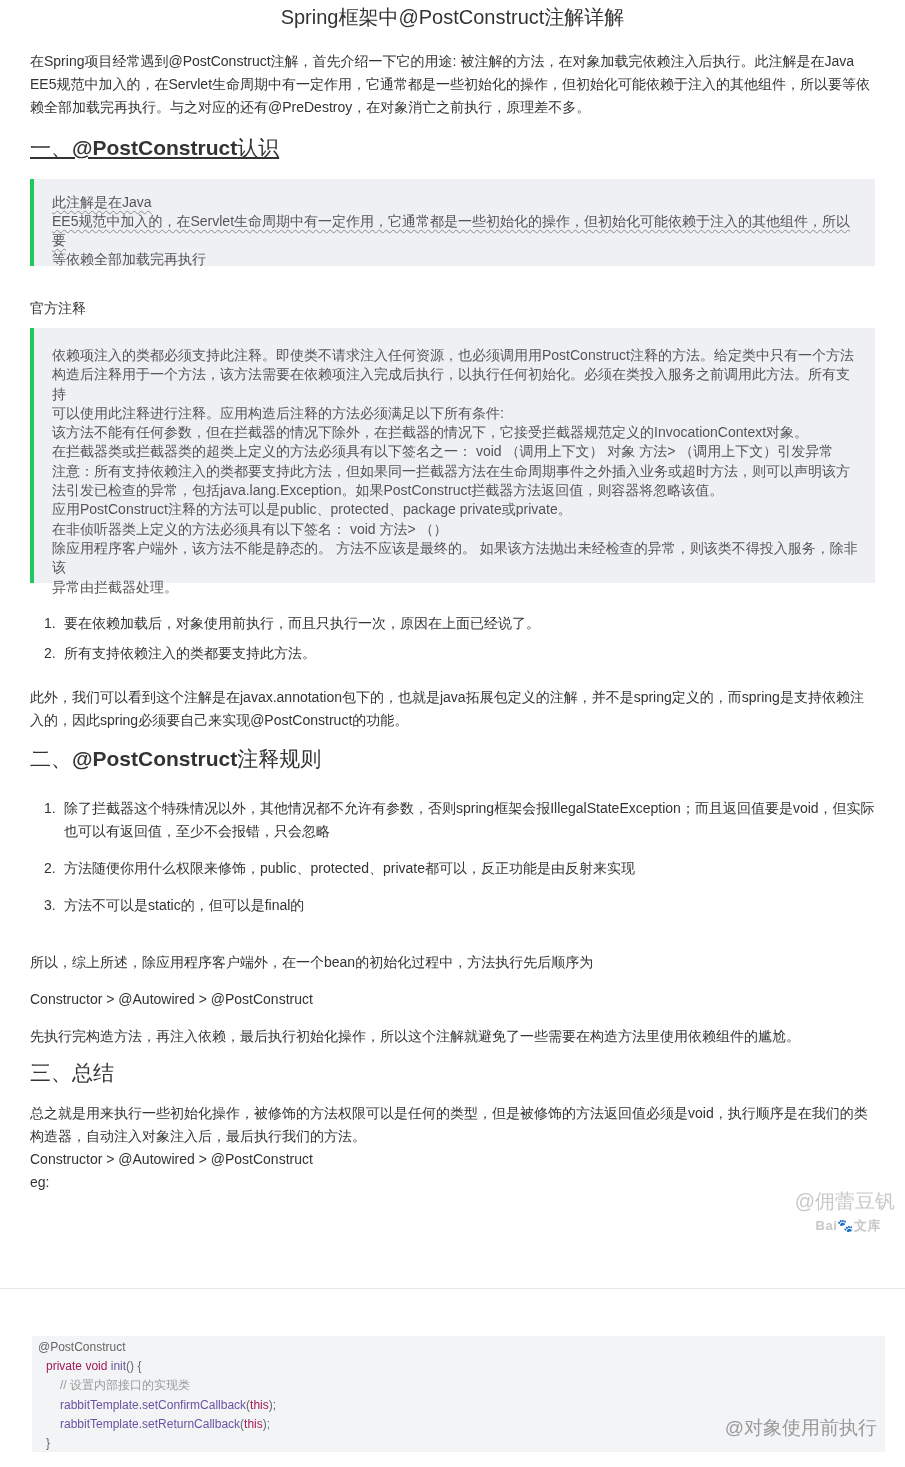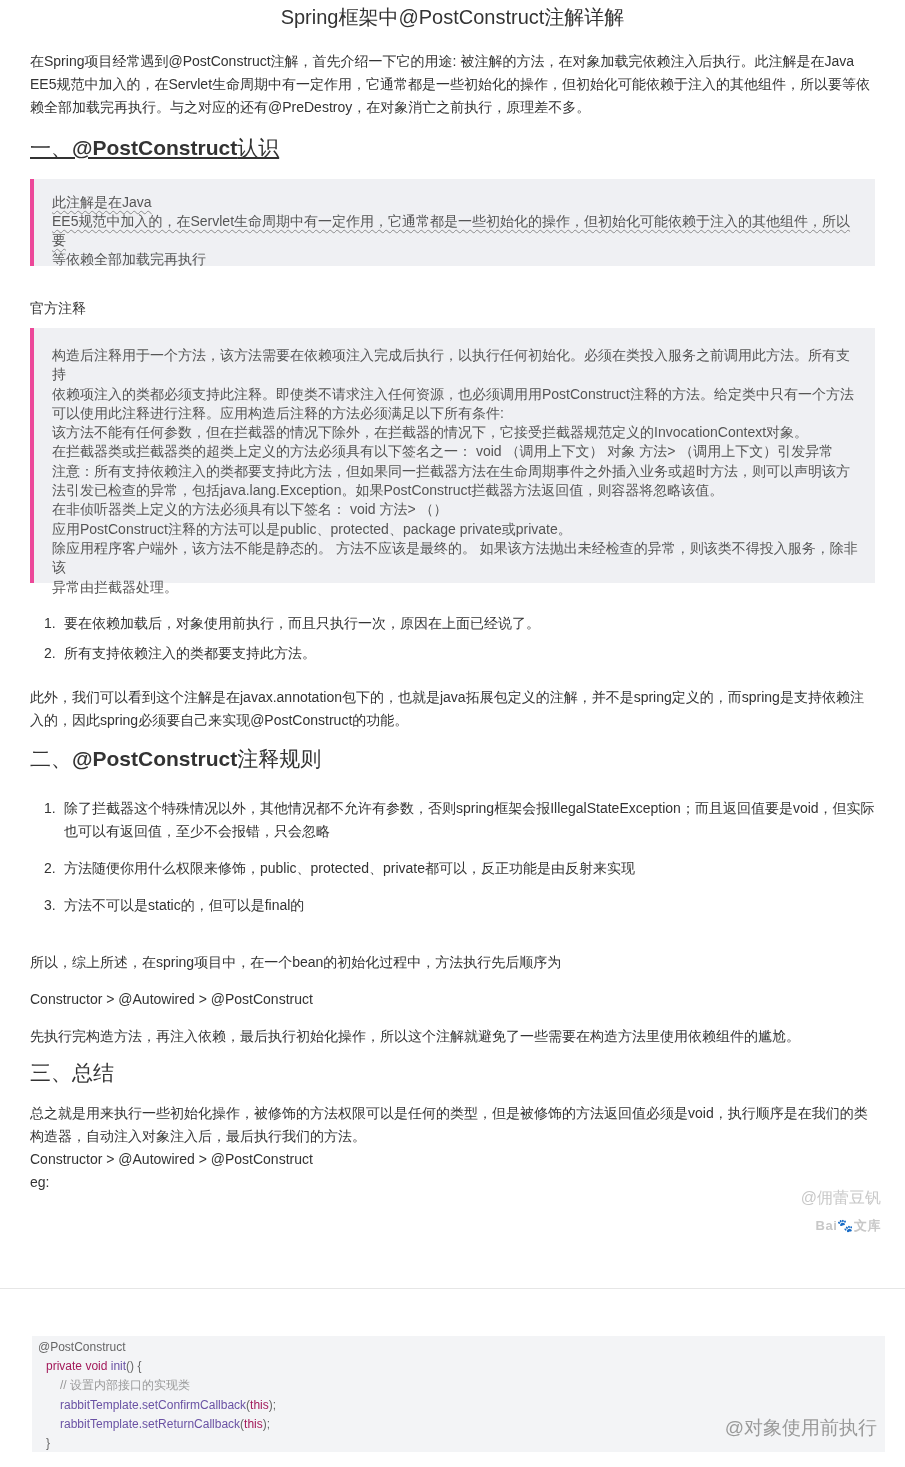--- a/index.html
+++ b/index.html
@@ -30,21 +30,21 @@
   .intro { margin-top: 16px; }
   h2.sec {
     font-size: 21px;
     font-weight: normal;
     color: #333;
     line-height: 30px;
   }
   h2.sec b { font-weight: bold; }
   .quote {
     background: #eff0f3;
-    border-left: 4px solid #ec4899;
+    border-left: 4px solid #22c55e;
     color: #555;
     font-size: 14px;
   }
   .quote1 { margin-top: 16px; padding: 14px 16px 14px 18px; line-height: 19px; height: 87px; }
   .quote1 .wavy {
     text-decoration: underline wavy #8a8a8a;
     text-decoration-thickness: 1px;
     text-underline-offset: 3px;
   }
   .quote2 { margin-top: 10px; padding: 18px 16px 14px 18px; line-height: 19.3px; height: 255px; }
@@ -62,23 +62,23 @@
     color: #555;
     height: 116px;
     position: relative;
   }
   .code .kw { color: #a3195a; }
   .code .fn { color: #6a52a4; }
   .code .cm { color: #999; }
   .code .pl { color: #666; }
   .watermark-author {
     position: absolute;
-    right: 24px;
+    right: 10px;
     top: 1188px;
-    font-size: 16px;
+    font-size: 20px;
     color: #c8c8c8;
   }
   .watermark-baidu {
     position: absolute;
     right: 24px;
     top: 1217px;
     font-size: 13px;
     color: #c8c8c8;
     font-weight: bold;
     letter-spacing: 0.5px;
@@ -112,29 +112,29 @@
 
   <div class="quote quote1">
     <div class="wavy">此注解是在Java</div>
     <div class="wavy">EE5规范中加入的，在Servlet生命周期中有一定作用，它通常都是一些初始化的操作，但初始化可能依赖于注入的其他组件，所以要</div>
     <div>等依赖全部加载完再执行</div>
   </div>
 
   <div class="label">官方注释</div>
 
   <div class="quote quote2">
+    <div>依赖项注入的类都必须支持此注释。即使类不请求注入任何资源，也必须调用用PostConstruct注释的方法。给定类中只有一个方法</div>
     <div>构造后注释用于一个方法，该方法需要在依赖项注入完成后执行，以执行任何初始化。必须在类投入服务之前调用此方法。所有支持</div>
-    <div>依赖项注入的类都必须支持此注释。即使类不请求注入任何资源，也必须调用用PostConstruct注释的方法。给定类中只有一个方法</div>
     <div>可以使用此注释进行注释。应用构造后注释的方法必须满足以下所有条件:</div>
     <div>该方法不能有任何参数，但在拦截器的情况下除外，在拦截器的情况下，它接受拦截器规范定义的InvocationContext对象。</div>
     <div>在拦截器类或拦截器类的超类上定义的方法必须具有以下签名之一： void （调用上下文） 对象 方法&gt; （调用上下文）引发异常</div>
     <div>注意：所有支持依赖注入的类都要支持此方法，但如果同一拦截器方法在生命周期事件之外插入业务或超时方法，则可以声明该方</div>
     <div>法引发已检查的异常，包括java.lang.Exception。如果PostConstruct拦截器方法返回值，则容器将忽略该值。</div>
+    <div>应用PostConstruct注释的方法可以是public、protected、package private或private。</div>
     <div>在非侦听器类上定义的方法必须具有以下签名： void 方法&gt; （）</div>
-    <div>应用PostConstruct注释的方法可以是public、protected、package private或private。</div>
     <div>除应用程序客户端外，该方法不能是静态的。 方法不应该是最终的。 如果该方法抛出未经检查的异常，则该类不得投入服务，除非该</div>
     <div>异常由拦截器处理。</div>
   </div>
 
   <ol class="list" style="margin-top:29px;">
     <li>
         <span class="num">1.</span>
         <span class="txt">要在依赖加载后，对象使用前执行，而且只执行一次，原因在上面已经说了。</span>
       </li>
     <li style="margin-top:7px;">
@@ -157,21 +157,21 @@
     <li style="margin-top:14px;">
         <span class="num">2.</span>
         <span class="txt">方法随便你用什么权限来修饰，public、protected、private都可以，反正功能是由反射来实现</span>
       </li>
     <li style="margin-top:14px;">
         <span class="num">3.</span>
         <span class="txt">方法不可以是static的，但可以是final的</span>
       </li>
   </ol>
 
-  <p class="p" style="margin-top:34px;">所以，综上所述，在spring项目中，在一个bean的初始化过程中，方法执行先后顺序为</p>
+  <p class="p" style="margin-top:34px;">所以，综上所述，除应用程序客户端外，在一个bean的初始化过程中，方法执行先后顺序为</p>
   <p class="p" style="margin-top:14px;">Constructor &gt; @Autowired &gt; @PostConstruct</p>
   <p class="p" style="margin-top:14px;">先执行完构造方法，再注入依赖，最后执行初始化操作，所以这个注解就避免了一些需要在构造方法里使用依赖组件的尴尬。</p>
 
   <h2 class="sec" style="margin-top:10px;">三、总结</h2>
 
   <p class="p" style="margin-top:14px;">总之就是用来执行一些初始化操作，被修饰的方法权限可以是任何的类型，但是被修饰的方法返回值必须是void，执行顺序是在我们的类构造器，自动注入对象注入后，最后执行我们的方法。</p>
   <p class="p">Constructor &gt; @Autowired &gt; @PostConstruct</p>
   <p class="p">eg:</p>
 </div>
 

